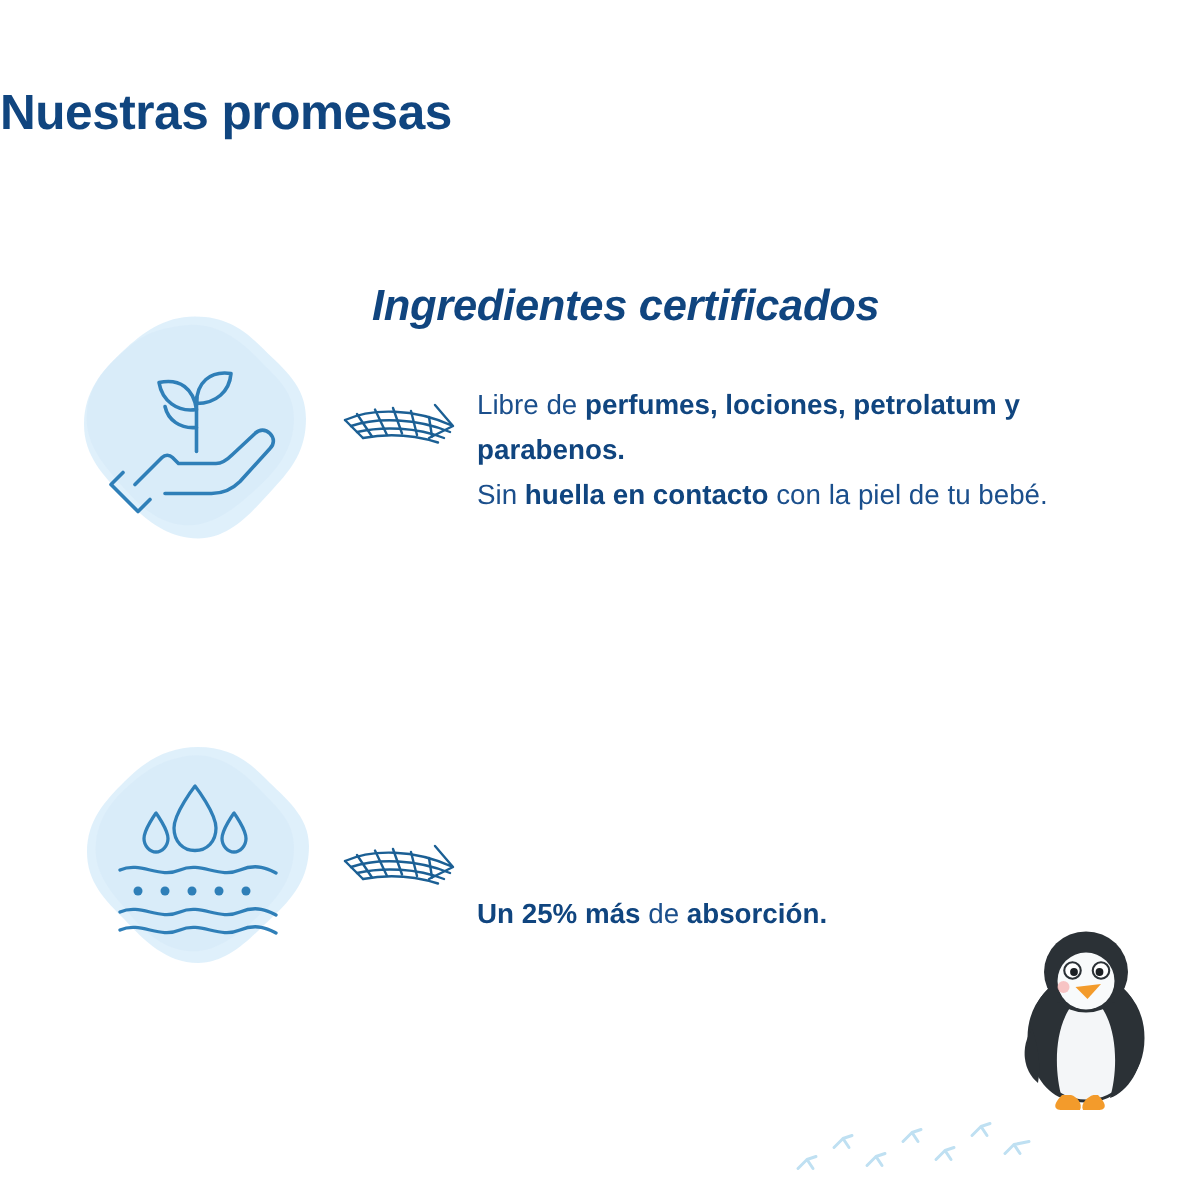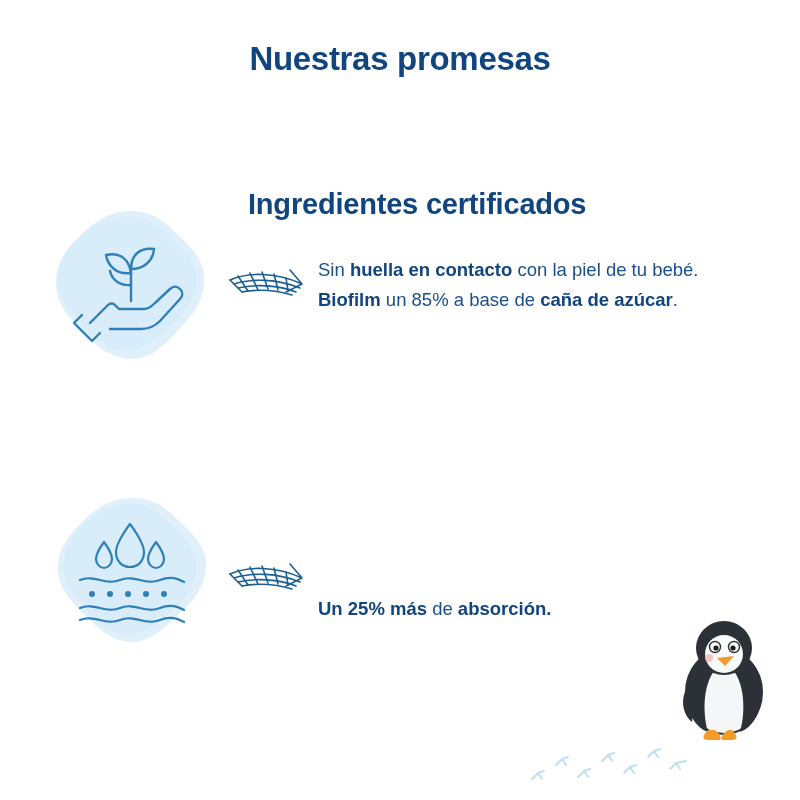--- a/index.html
+++ b/index.html
@@ -18,39 +18,39 @@
 
   .page {
     position: relative;
     width: 800px;
     height: 800px;
   }
 
   
   .main-title {
     position: absolute;
-    top: 40px;
+    top: 56px;
     left: 0;
     width: 800px;
-    text-align: center;
+    text-align: left;
     font-size: 33px;
     font-weight: bold;
     letter-spacing: -0.3px;
     color: #10457f;
   }
 
   
   .section-heading {
     position: absolute;
     font-size: 29px;
     font-weight: bold;
     color: #10457f;
     letter-spacing: -0.2px;
   }
-  #heading-1 { top: 188px; left: 248px; }
+  #heading-1 { top: 188px; left: 248px; font-style: italic; }
   #heading-2 { top: 495px; left: 248px; }
 
   
   .blob-wrap {
     position: absolute;
   }
   #blob-1 { top: 205px; left: 52px; width: 160px; height: 160px; }
   #blob-2 { top: 490px; left: 52px; width: 160px; height: 160px; }
 
   .blob-wrap svg { display: block; }
@@ -128,22 +128,22 @@
         <path d="M10 14 L 20 29"></path>
         <path d="M22 11 L 30 28"></path>
         <path d="M34 10 L 40 27"></path>
         <path d="M46 12 L 50 28"></path>
         <path d="M58 16 L 60 29"></path>
       </g>
     </svg>
   </div>
 
   <div class="body-text" id="text-1">
+      <span class="line"><span>Libre de </span><b>perfumes, lociones, petrolatum y parabenos.</b></span>
       <span class="line"><span>Sin </span><b>huella en contacto</b><span> con la piel de tu bebé.</span></span>
-      <span class="line"><b>Biofilm</b><span> un 85% a base de </span><b>caña de azúcar</b><span>.</span></span>
     </div>
 
   <div class="blob-wrap" id="blob-2">
     <svg width="160" height="160" viewBox="0 0 160 160" xmlns="http://www.w3.org/2000/svg">
       <path d="M80 8c21 0 33 9 45 21 13 13 29 25 29 45 0 22-11 35-25 48-13 12-28 30-49 30-21 0-36-15-49-29C18 110 6 98 6 78c0-21 12-34 25-47C44 18 59 8 80 8z" fill="#ddeffb" opacity="0.95"></path>
       <path d="M72 14c20-3 35 8 47 20 12 13 25 22 25 41 0 20-10 33-23 45-13 12-29 26-48 24-19-2-32-16-43-30-11-13-20-25-18-43 2-18 13-30 25-40 12-10 20-14 35-17z" fill="#d5eaf8" opacity="0.6"></path>
       <g fill="none" stroke="#2f7fb8" stroke-width="2.2" stroke-linecap="round" stroke-linejoin="round">
 
         <path d="M78 34 C 78 34, 64 52, 64 62 C 64 71, 70 77, 78 77 C 86 77, 92 71, 92 62 C 92 52, 78 34, 78 34 Z"></path>
 

